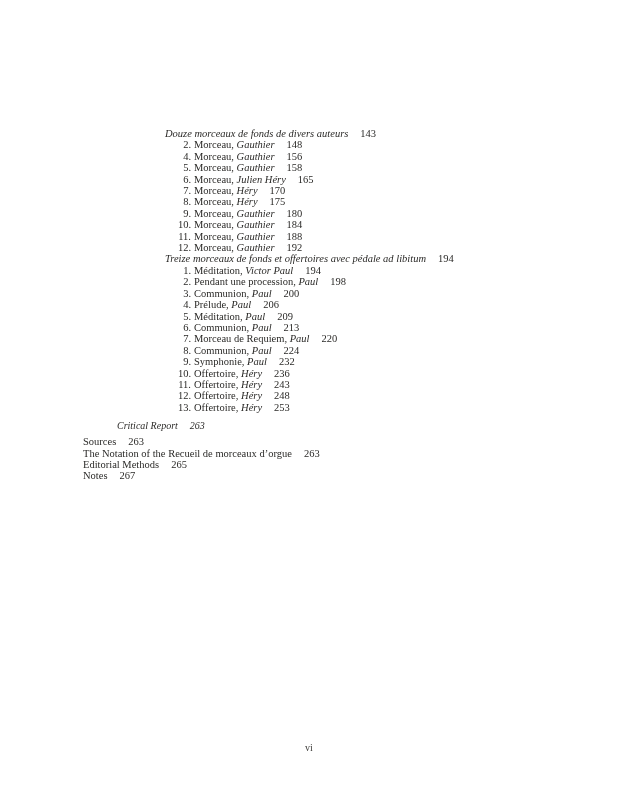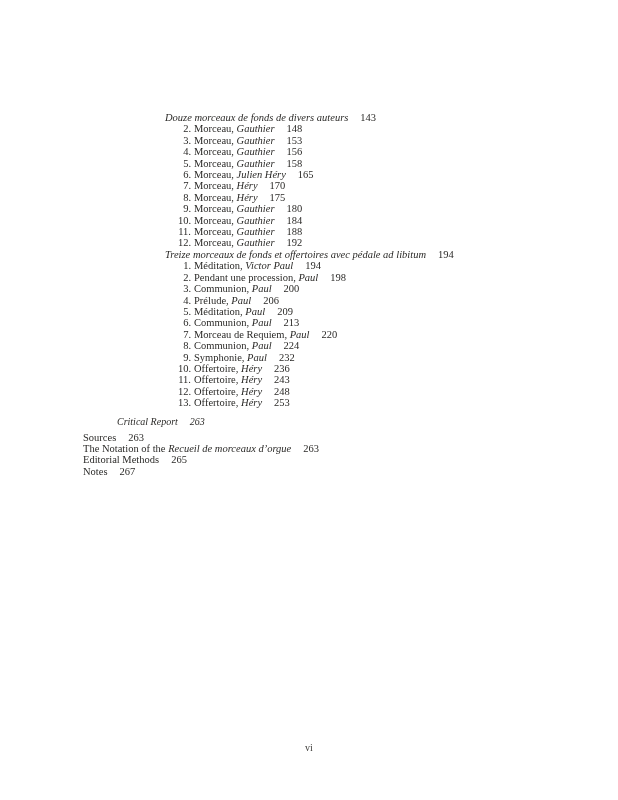--- a/index.html
+++ b/index.html
@@ -6,49 +6,48 @@
   body {
     width: 618px; height: 800px;
     background: #ffffff;
     font-family: "Liberation Serif", serif;
     color: #2b2a28;
     overflow: hidden;
     position: relative;
   }
   .page { position: absolute; inset: 0; background: #ffffff; }
   .toc {
-    position: absolute; left: 0; top: 112px; width: 505px;
+    position: absolute; left: 0; top: 128px; width: 505px;
     font-size: 10.5px; line-height: 11.4px;
     -webkit-font-smoothing: antialiased;
   }
   .sec-title { padding-left: 165px; font-style: italic; }
   .sec-title .pg { font-style: normal; }
   .entry { padding-left: 165px; }
   .num { display: inline-block; width: 26px; text-align: right; margin-right: 3px; }
   .comp { font-style: italic; }
   .pg { margin-left: 12px; }
   .cr-title {
     padding-left: 117px; font-size: 10px; line-height: 16px;
     margin-top: 5px; margin-bottom: 2px; font-style: italic;
   }
   .cr-entry { padding-left: 83px; }
-  .it { font-style: italic; }
+  .it { }
   .folio {
     position: absolute; left: 0; top: 742px; width: 618px;
     text-align: center; font-size: 10px; color: #3a3936;
   }
 </style>
 </head>
 <body>
 
 <div class="page">
   <main class="toc" id="toc-root">
       <div class="sec-title"><span>Douze morceaux de fonds de divers auteurs</span><span class="pg">143</span></div>
       <div class="entry"><span class="num">2.</span><span>Morceau,</span> <span class="comp">Gauthier</span><span class="pg">148</span></div>
-      <div class="entry"><span class="num">3.</span><span>Morceau,</span> <span class="comp">Gauthier</span><span class="pg">153</span></div>
       <div class="entry"><span class="num">4.</span><span>Morceau,</span> <span class="comp">Gauthier</span><span class="pg">156</span></div>
       <div class="entry"><span class="num">5.</span><span>Morceau,</span> <span class="comp">Gauthier</span><span class="pg">158</span></div>
       <div class="entry"><span class="num">6.</span><span>Morceau,</span> <span class="comp">Julien Héry</span><span class="pg">165</span></div>
       <div class="entry"><span class="num">7.</span><span>Morceau,</span> <span class="comp">Héry</span><span class="pg">170</span></div>
       <div class="entry"><span class="num">8.</span><span>Morceau,</span> <span class="comp">Héry</span><span class="pg">175</span></div>
       <div class="entry"><span class="num">9.</span><span>Morceau,</span> <span class="comp">Gauthier</span><span class="pg">180</span></div>
       <div class="entry"><span class="num">10.</span><span>Morceau,</span> <span class="comp">Gauthier</span><span class="pg">184</span></div>
       <div class="entry"><span class="num">11.</span><span>Morceau,</span> <span class="comp">Gauthier</span><span class="pg">188</span></div>
       <div class="entry"><span class="num">12.</span><span>Morceau,</span> <span class="comp">Gauthier</span><span class="pg">192</span></div>
       <div class="sec-title"><span>Treize morceaux de fonds et offertoires avec pédale ad libitum</span><span class="pg">194</span></div>

